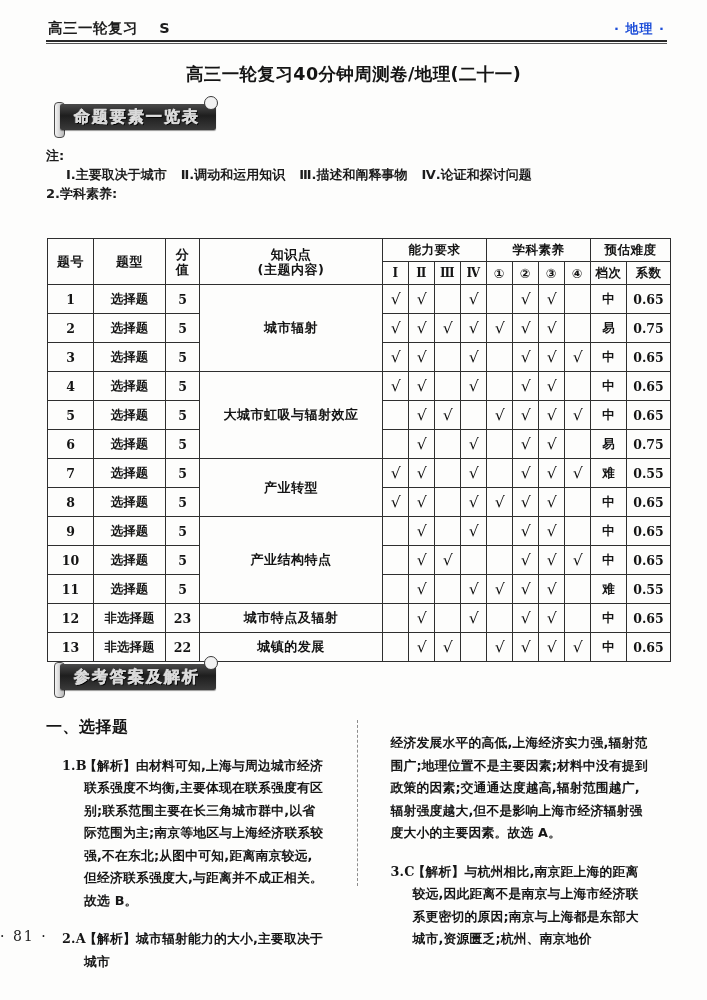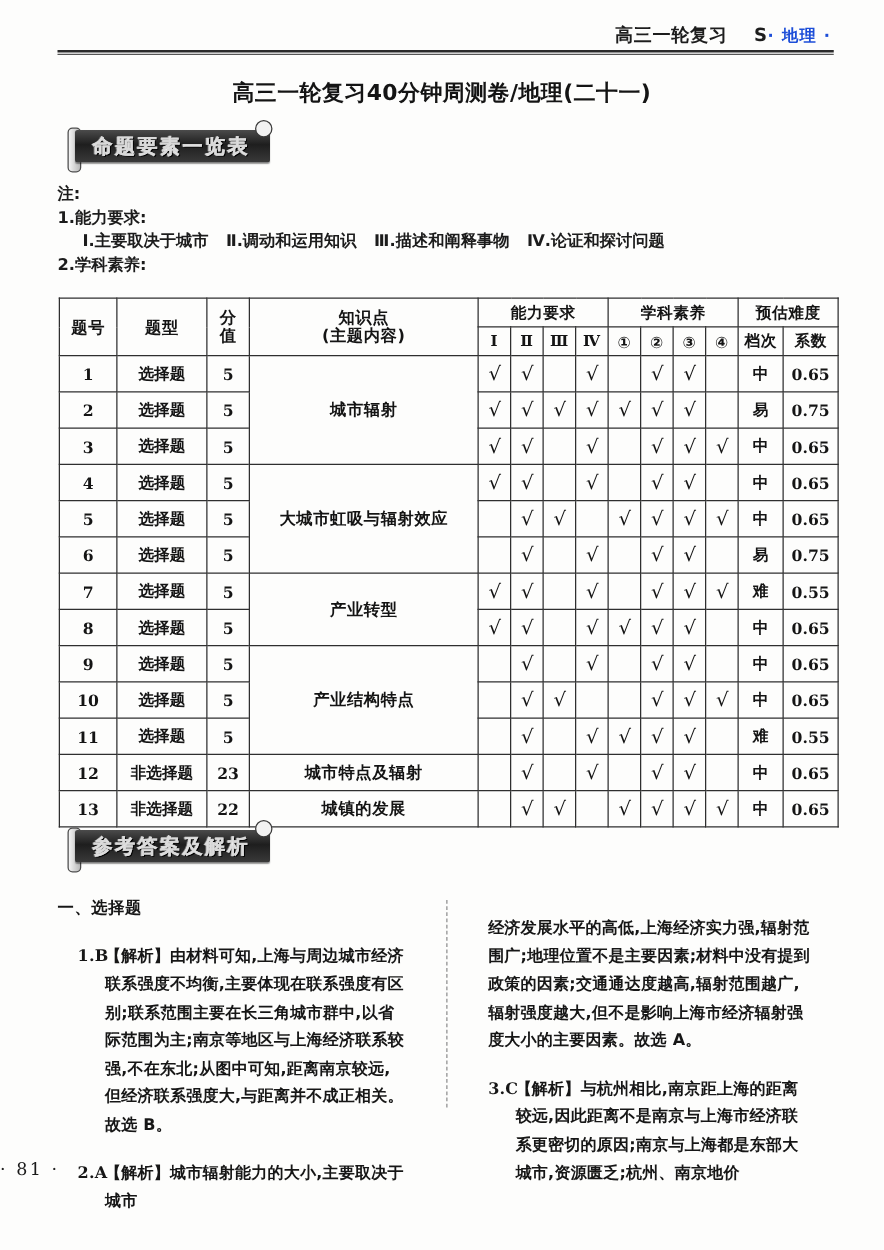--- a/index.html
+++ b/index.html
@@ -21,21 +21,21 @@
     background: #fdfdfc;
   }
 
   
   .runhead {
     position: absolute;
     left: 48px; right: 42px; top: 14px;
     height: 24px;
     display: flex;
     align-items: flex-end;
-    justify-content: flex-end;
+    justify-content: space-between;
   }
   .runhead-left {
     font-size: 14.5px;
     font-weight: bold;
     letter-spacing: 0.5px;
     color: #1d1d1d;
   }
   .runhead-left .sep { display:inline-block; width: 10px; }
   .runhead-right {
     font-size: 13px;
@@ -195,21 +195,21 @@
   .ans-col.right { padding-left: 18px; }
   .divider {
     position: absolute;
     left: 50%;
     top: 4px;
     bottom: 42px;
     border-left: 1px dashed #8d8d8d;
   }
   .ans-heading {
     font-weight: bold;
-    font-size: 13px;
+    font-size: 16px;
     letter-spacing: 0.5px;
     margin-bottom: 1px;
   }
   .ans-item { text-indent: 0; }
   .ans-item p {
     margin: 16px;
     text-indent: 0;
     padding-left: 22px;
     position: relative;
   }
@@ -256,21 +256,20 @@
   <div class="banner" style="left:46px; top:102px; width:250px;">
     <div class="pin-left"></div>
     <div class="ribbon">
       <span class="ribbon-text">命题要素一览表</span>
       <span class="pin-right"></span>
     </div>
   </div>
 
   <div class="notes" style="top:146px;">
     <div class="line">注:</div>
-    <div class="line">1.能力要求:</div>
     <div class="line indent">
       <span>Ⅰ.主要取决于城市</span><span class="gap"></span><span>Ⅱ.调动和运用知识</span><span class="gap"></span><span>Ⅲ.描述和阐释事物</span><span class="gap"></span><span>Ⅳ.论证和探讨问题</span>
     </div>
     <div class="line">2.学科素养:</div>
   </div>
 
   <div class="tbl-wrap">
     <table class="spec">
       <colgroup>
         <col style="width:46px">

